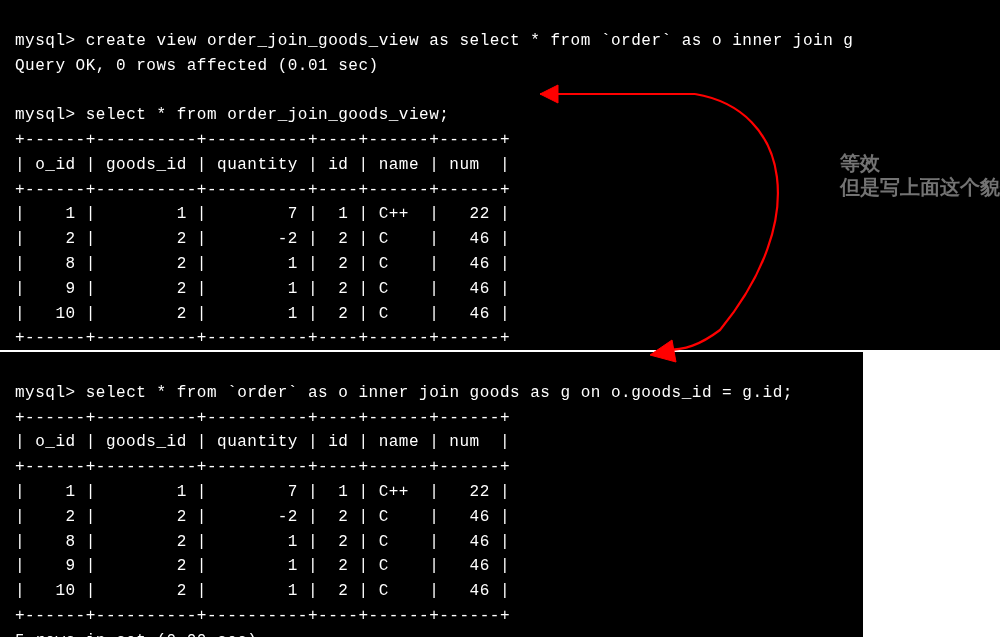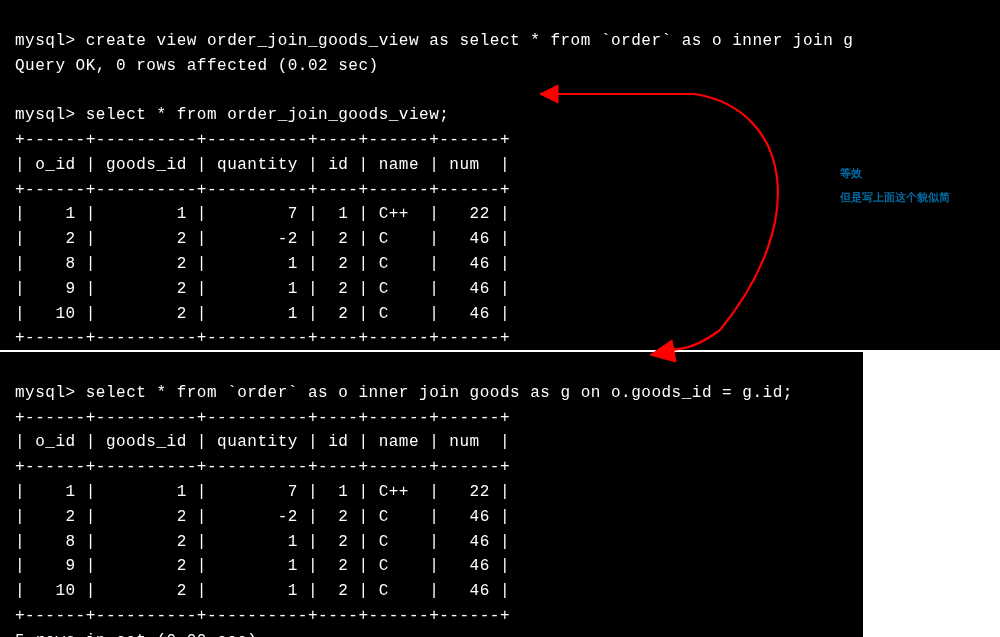--- a/index.html
+++ b/index.html
@@ -19,26 +19,25 @@
     white-space: pre;
     line-height: 1.55;
     letter-spacing: 0.5px;
   }
   .terminal .line { white-space: pre; padding-left: 9px; }
   #term1 { position: absolute; top: 0; left: 0; width: 1000px; height: 350px; }
   #term2 { position: absolute; top: 352px; left: 0; width: 863px; height: 285px; }
 
   .annotation {
     position: absolute;
-    color: #0369a1;
+    color: #737373;
     font-family: "SimSun", "Microsoft YaHei", sans-serif;
-    font-size: 11px;
+    font-size: 20px;
     font-weight: bold;
     white-space: nowrap;
-    margin-top: 16px;
   }
   #ann1 { top: 150px; left: 840px; }
   #ann2 { top: 174px; left: 840px; }
 
   svg.arrow {
     position: absolute;
     top: 0;
     left: 0;
     width: 1000px;
     height: 637px;
@@ -49,21 +48,21 @@
     stroke-width: 2.2;
     fill: none;
   }
   svg.arrow polygon { fill: #ff0000; stroke: #ff0000; }
 </style>
 </head>
 <body>
 
 <div id="term1" class="terminal">
 <span class="line"><span>mysql&gt;</span> <span>create view order_join_goods_view as select * from `order` as o inner join g</span></span>
-<span class="line">Query OK, 0 rows affected (0.02 sec)</span>
+<span class="line">Query OK, 0 rows affected (0.01 sec)</span>
 <span class="line"> </span>
 <span class="line"><span>mysql&gt;</span> <span>select * from order_join_goods_view;</span></span>
 <span class="line">+------+----------+----------+----+------+------+</span>
 <span class="line">| o_id | goods_id | quantity | id | name | num  |</span>
 <span class="line">+------+----------+----------+----+------+------+</span>
 <span class="line">|    1 |        1 |        7 |  1 | C++  |   22 |</span>
 <span class="line">|    2 |        2 |       -2 |  2 | C    |   46 |</span>
 <span class="line">|    8 |        2 |        1 |  2 | C    |   46 |</span>
 <span class="line">|    9 |        2 |        1 |  2 | C    |   46 |</span>
 <span class="line">|   10 |        2 |        1 |  2 | C    |   46 |</span>

